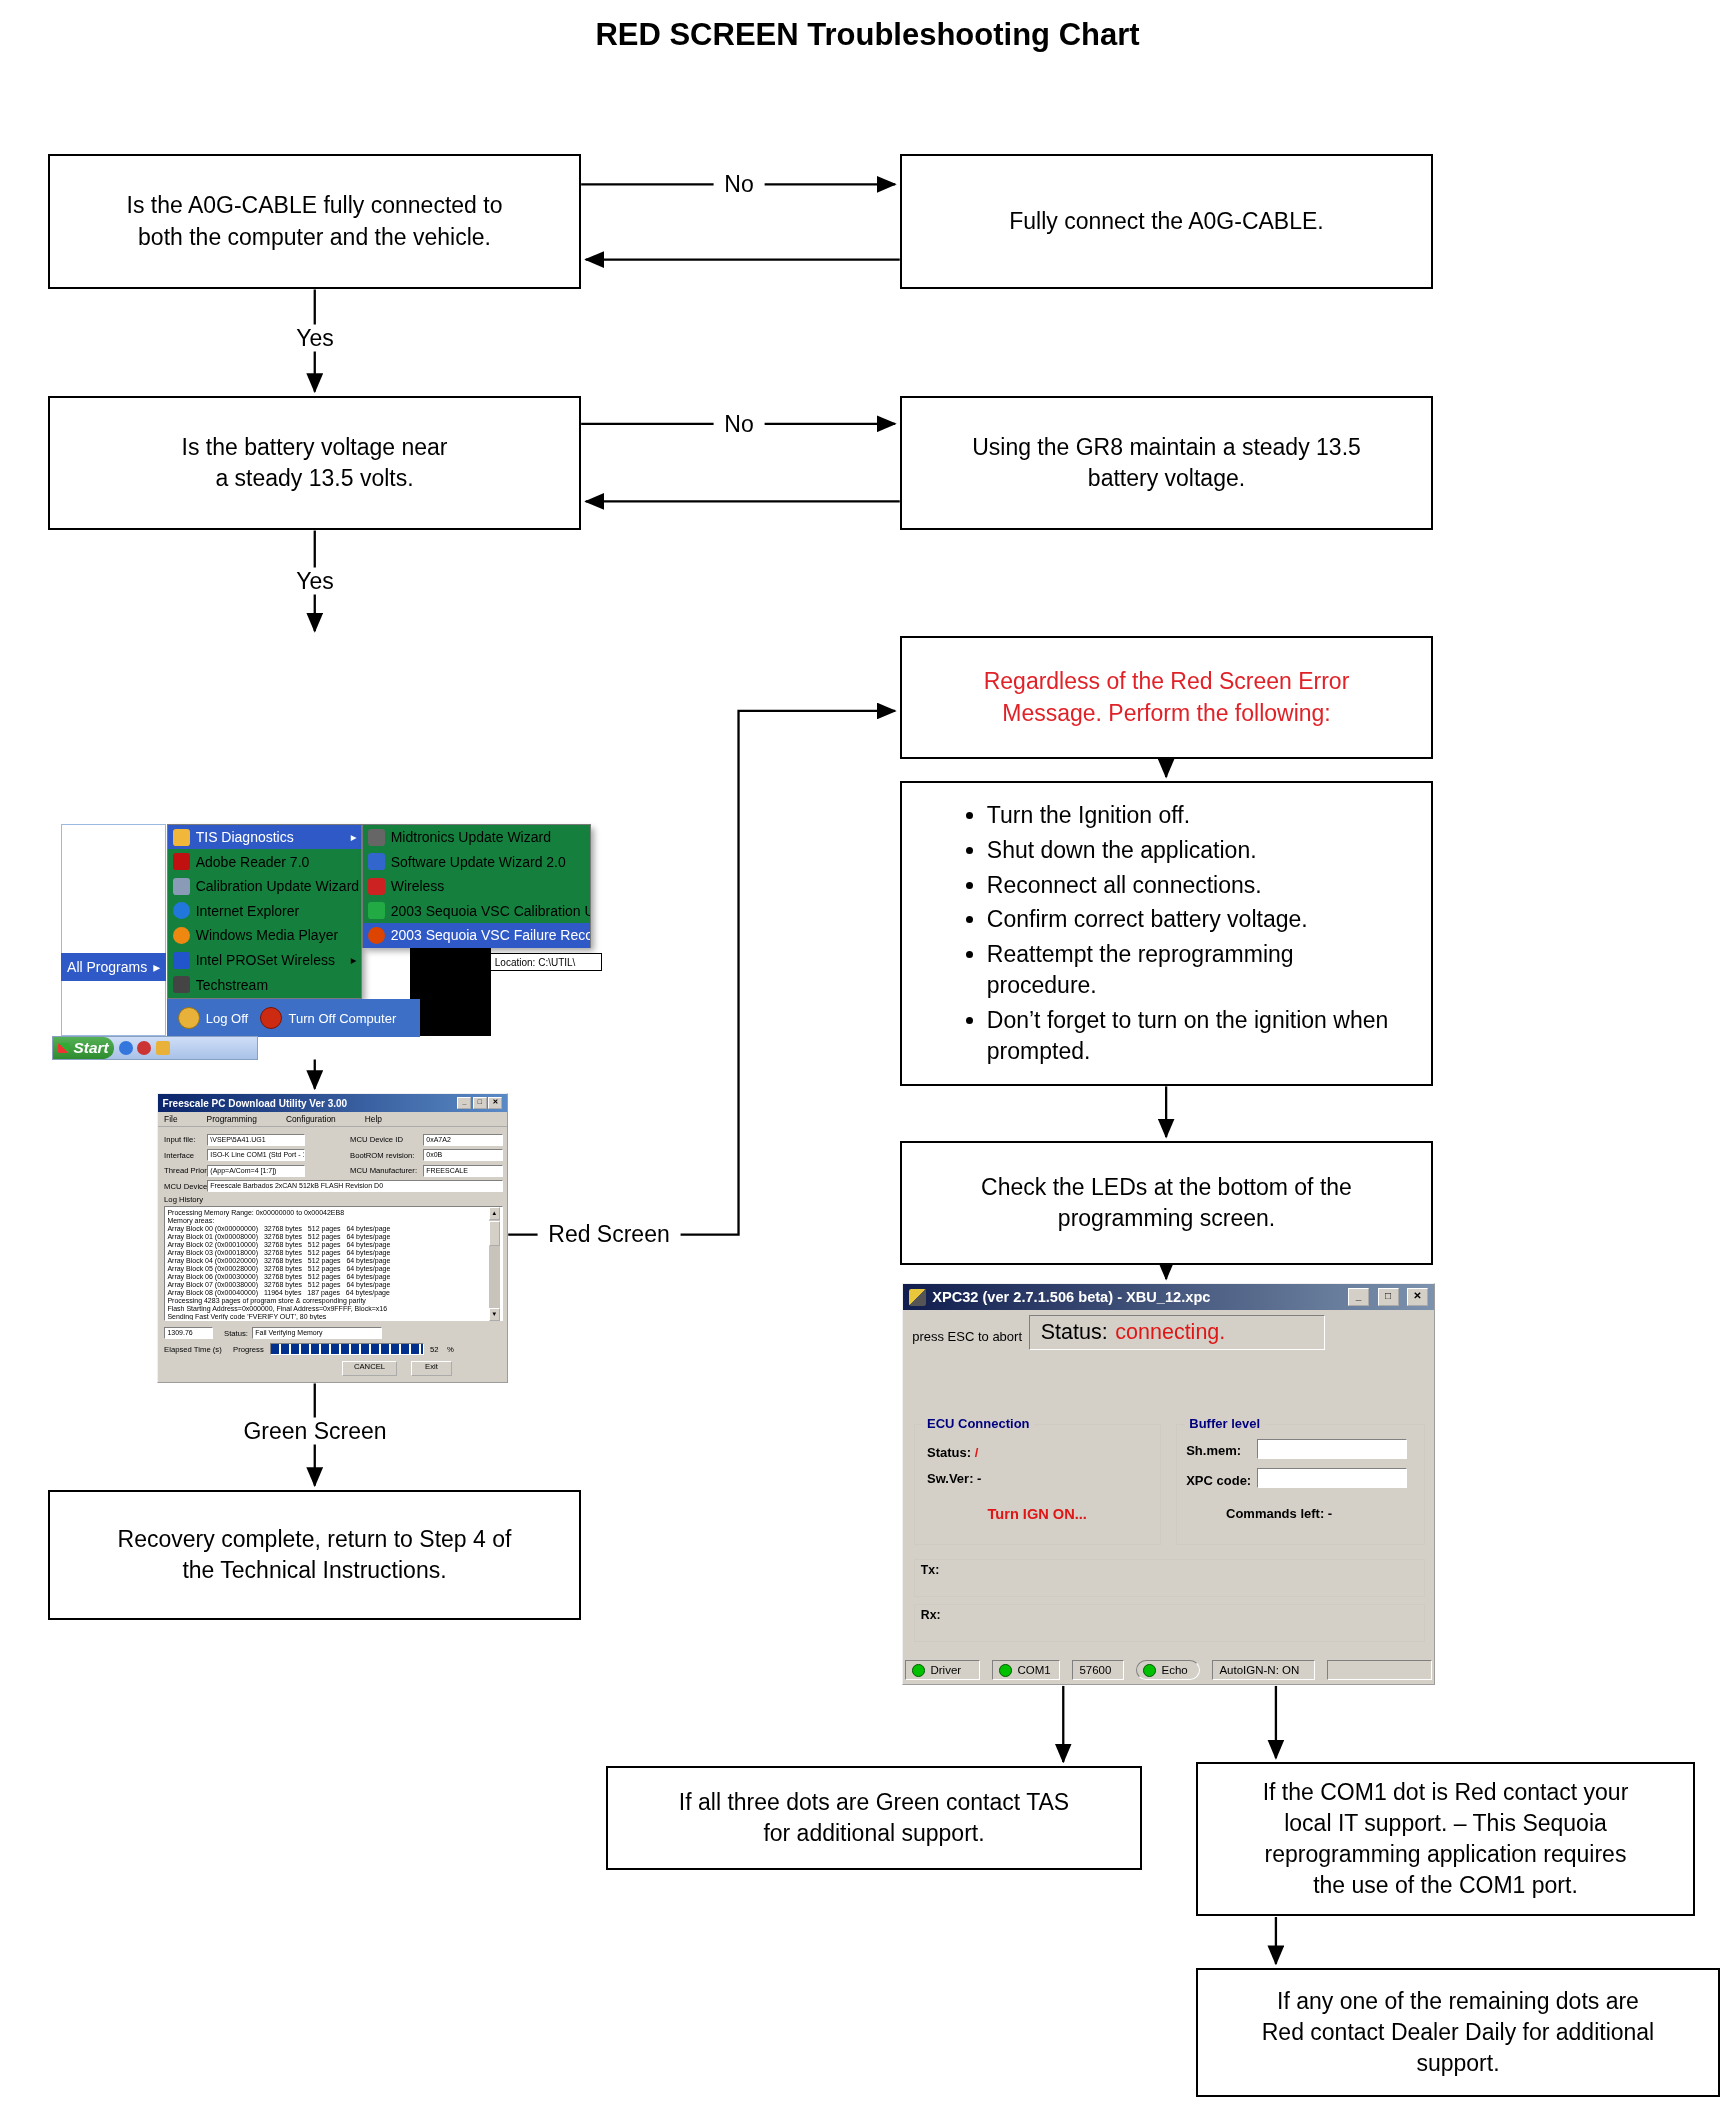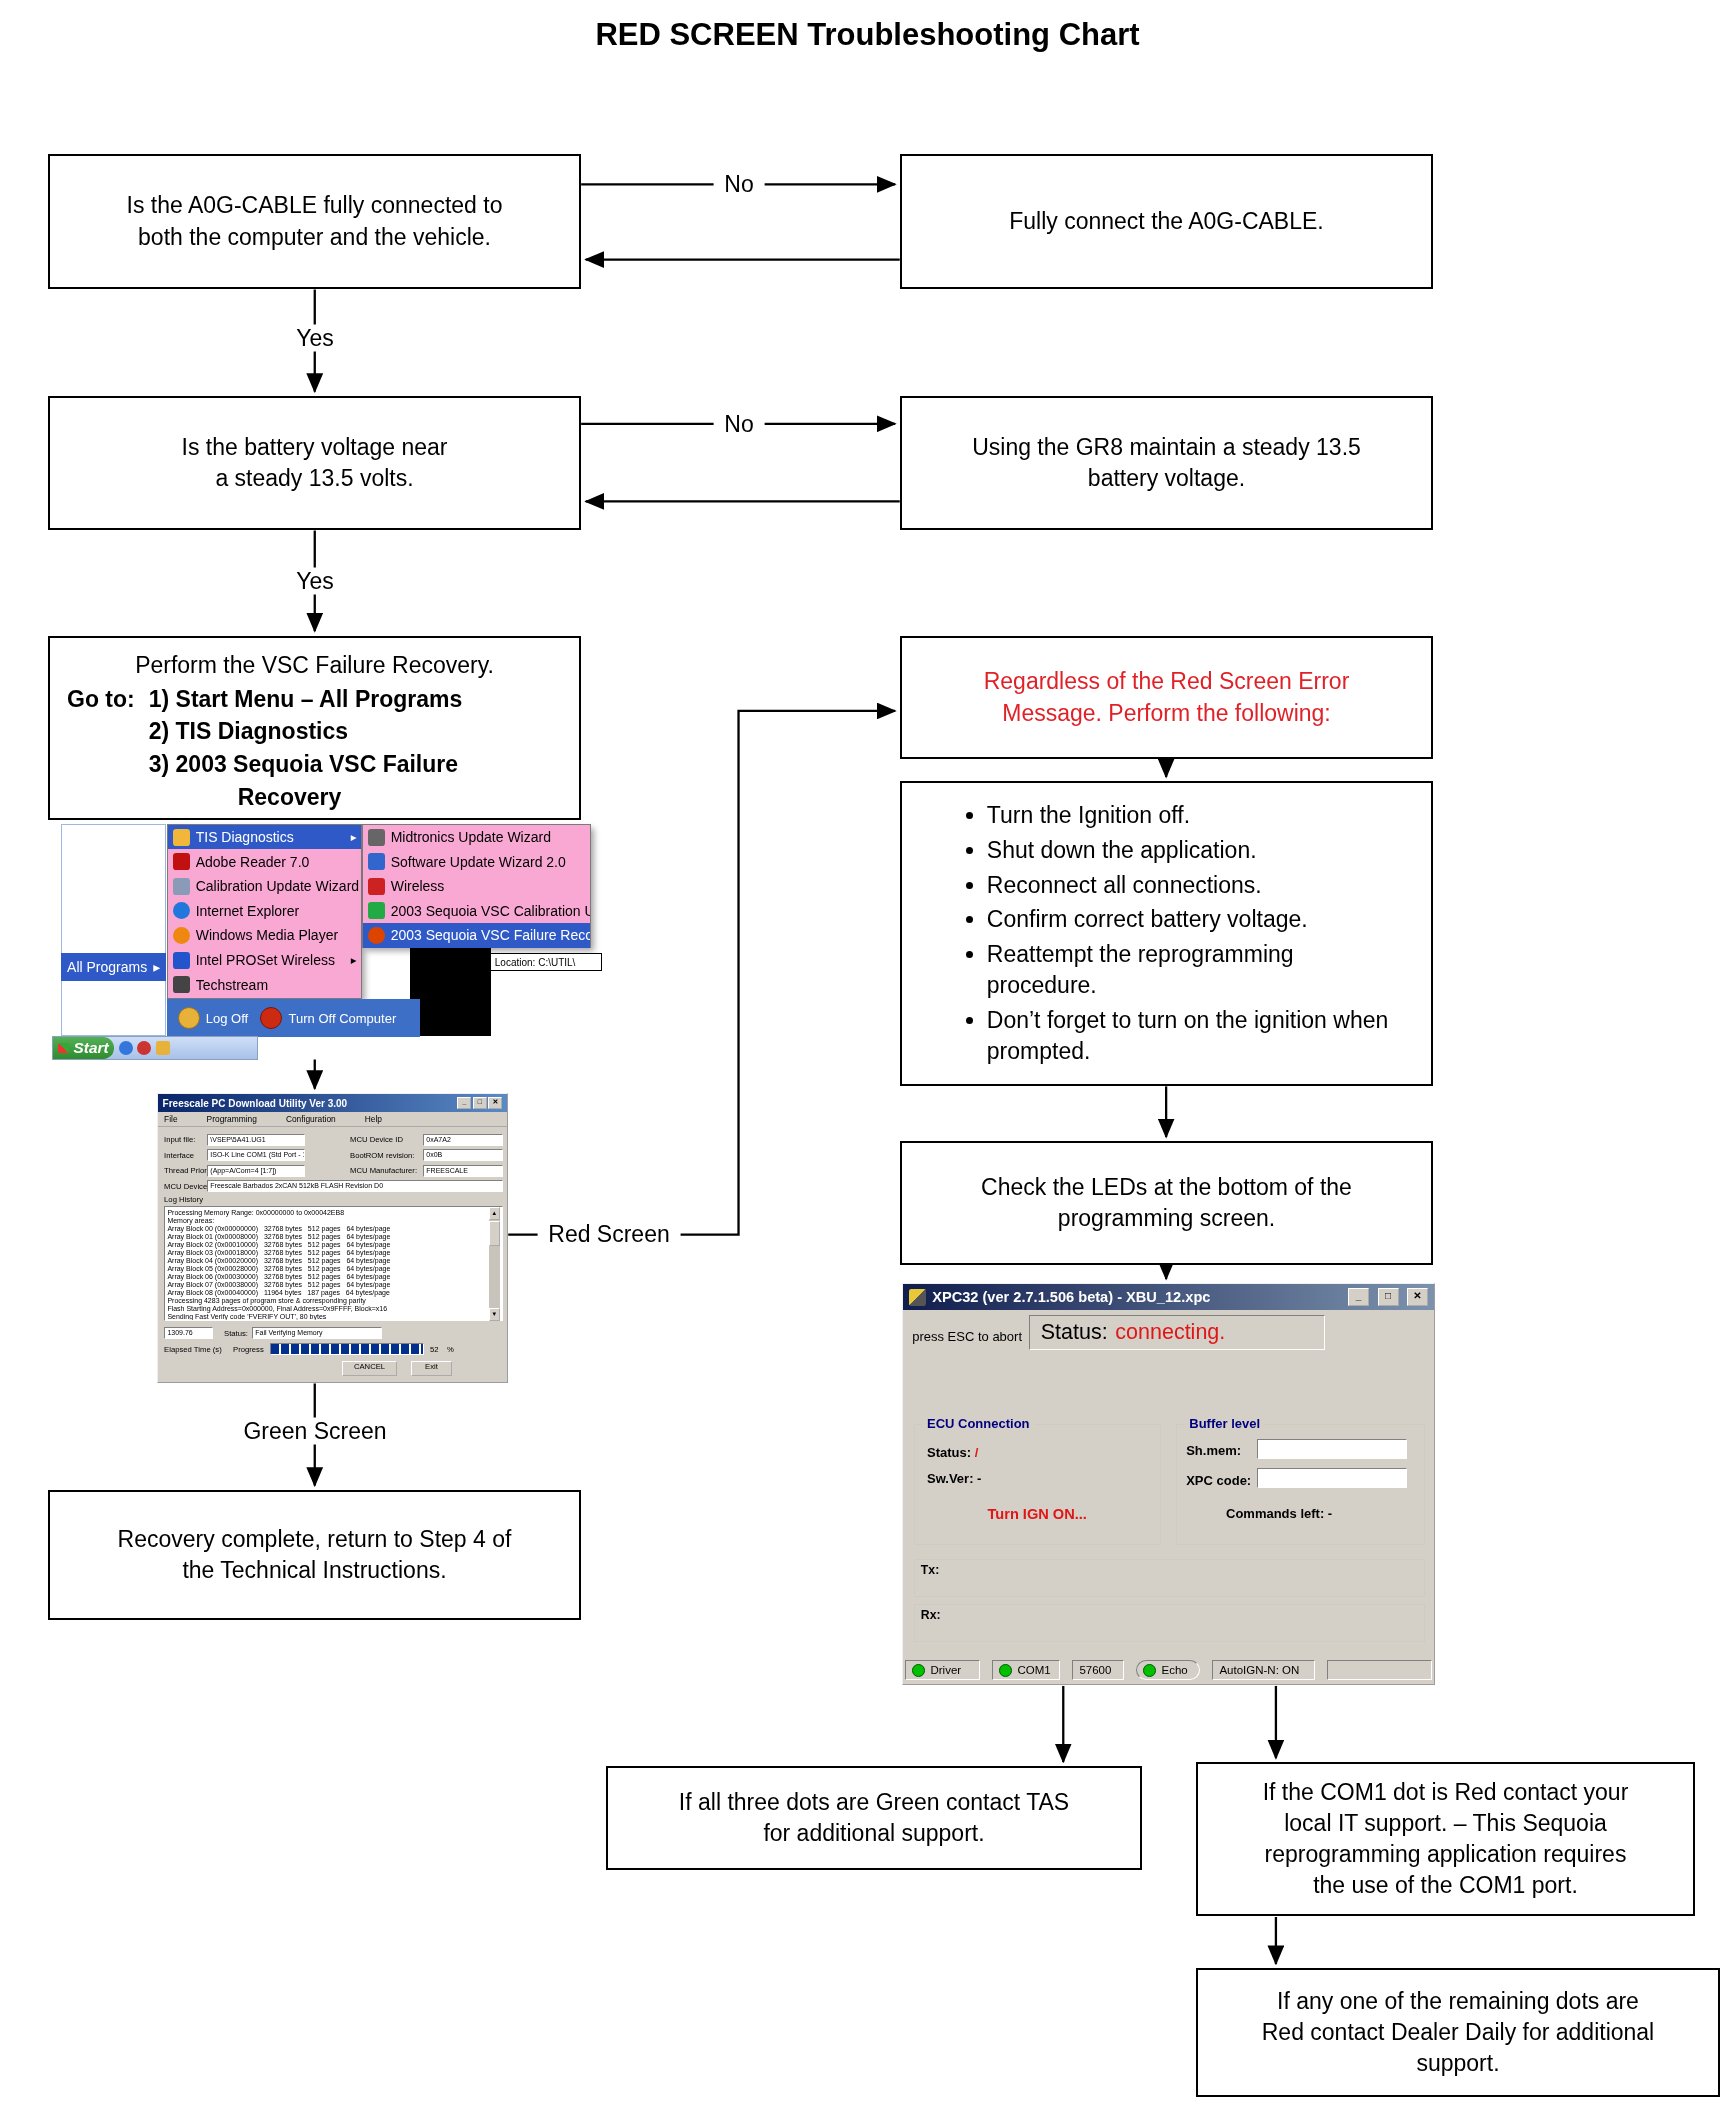--- a/index.html
+++ b/index.html
@@ -24,21 +24,21 @@
   .bullets li{margin:3.8px 0;}
 
   
   .sm{position:absolute;left:52px;top:820px;width:541px;height:239px;z-index:2;font-size:14.6px;}
   .sm-leftstrip{position:absolute;left:9.2px;top:3.8px;width:105px;height:212px;
                 background:#fff;border:0.8px solid #9db9e0;box-sizing:border-box;}
   .sm-allprog{position:absolute;left:9.2px;top:133px;width:105px;height:28px;background:#2f59c7;
               color:#fff;display:flex;align-items:center;justify-content:center;gap:6.1px;
               font-size:14px;z-index:3;}
   .sm-black{position:absolute;left:358px;top:123px;width:81px;height:93px;background:#000;z-index:0;}
-  .sm-col{position:absolute;background:#f9a8d4;border:0.8px solid #7a7a7a;
+  .sm-col{position:absolute;background:#15803d;border:0.8px solid #7a7a7a;
           box-shadow:3.8px 3.8px 6.1px rgba(0,0,0,.35);box-sizing:border-box;z-index:2;}
   .sm-col1{left:115px;top:3.8px;width:195px;height:175px;}
   .sm-col2{left:310px;top:3.8px;width:229px;height:124px;}
   .sm-item{height:24.6px;display:flex;align-items:center;gap:6.1px;padding:0 4.6px;
            white-space:nowrap;overflow:hidden;font-size:14px;}
   .sm-item.sel{background:#2f59c7;color:#fff;}
   .sm-ico{width:17px;height:17px;flex:0 0 17px;border-radius:3.1px;}
   .sm-arrow{margin-left:auto;font-size:11.5px;}
   .sm-logoff{position:absolute;left:115px;top:179px;width:253px;height:38px;background:#3e6fc7;
              display:flex;align-items:center;gap:12.3px;padding:0 10.7px;color:#fff;font-size:13px;
@@ -175,32 +175,20 @@
   <div class="fbox" style="left:48px;top:396px;width:533px;height:134px;">
     <div>Is the battery voltage near</div>
     <div>a steady 13.5 volts.</div>
   </div>
 
   <div class="fbox" style="left:900px;top:396px;width:533px;height:134px;">
     <div>Using the GR8 maintain a steady 13.5</div>
     <div>battery voltage.</div>
   </div>
 
-  <div class="fbox" style="left:48px;top:636px;width:533px;height:184px;justify-content:flex-start;padding-top:9.2px;">
-    <div class="vsc-line1">Perform the VSC Failure Recovery.</div>
-    <div class="vsc-grid">
-      <div class="vsc-goto">Go to:</div>
-      <div class="vsc-steps">
-        <div>1) Start Menu – All Programs</div>
-        <div>2) TIS Diagnostics</div>
-        <div>3) 2003 Sequoia VSC Failure</div>
-        <div style="padding-left:89px;">Recovery</div>
-      </div>
-    </div>
-  </div>
 
   <div class="fbox redtext" style="left:900px;top:636px;width:533px;height:123px;">
     <div>Regardless of the Red Screen Error</div>
     <div>Message. Perform the following:</div>
   </div>
 
   <div class="fbox" style="left:900px;top:781px;width:533px;height:305px;">
     <ul class="bullets">
       <li>Turn the Ignition off.</li>
       <li>Shut down the application.</li>

